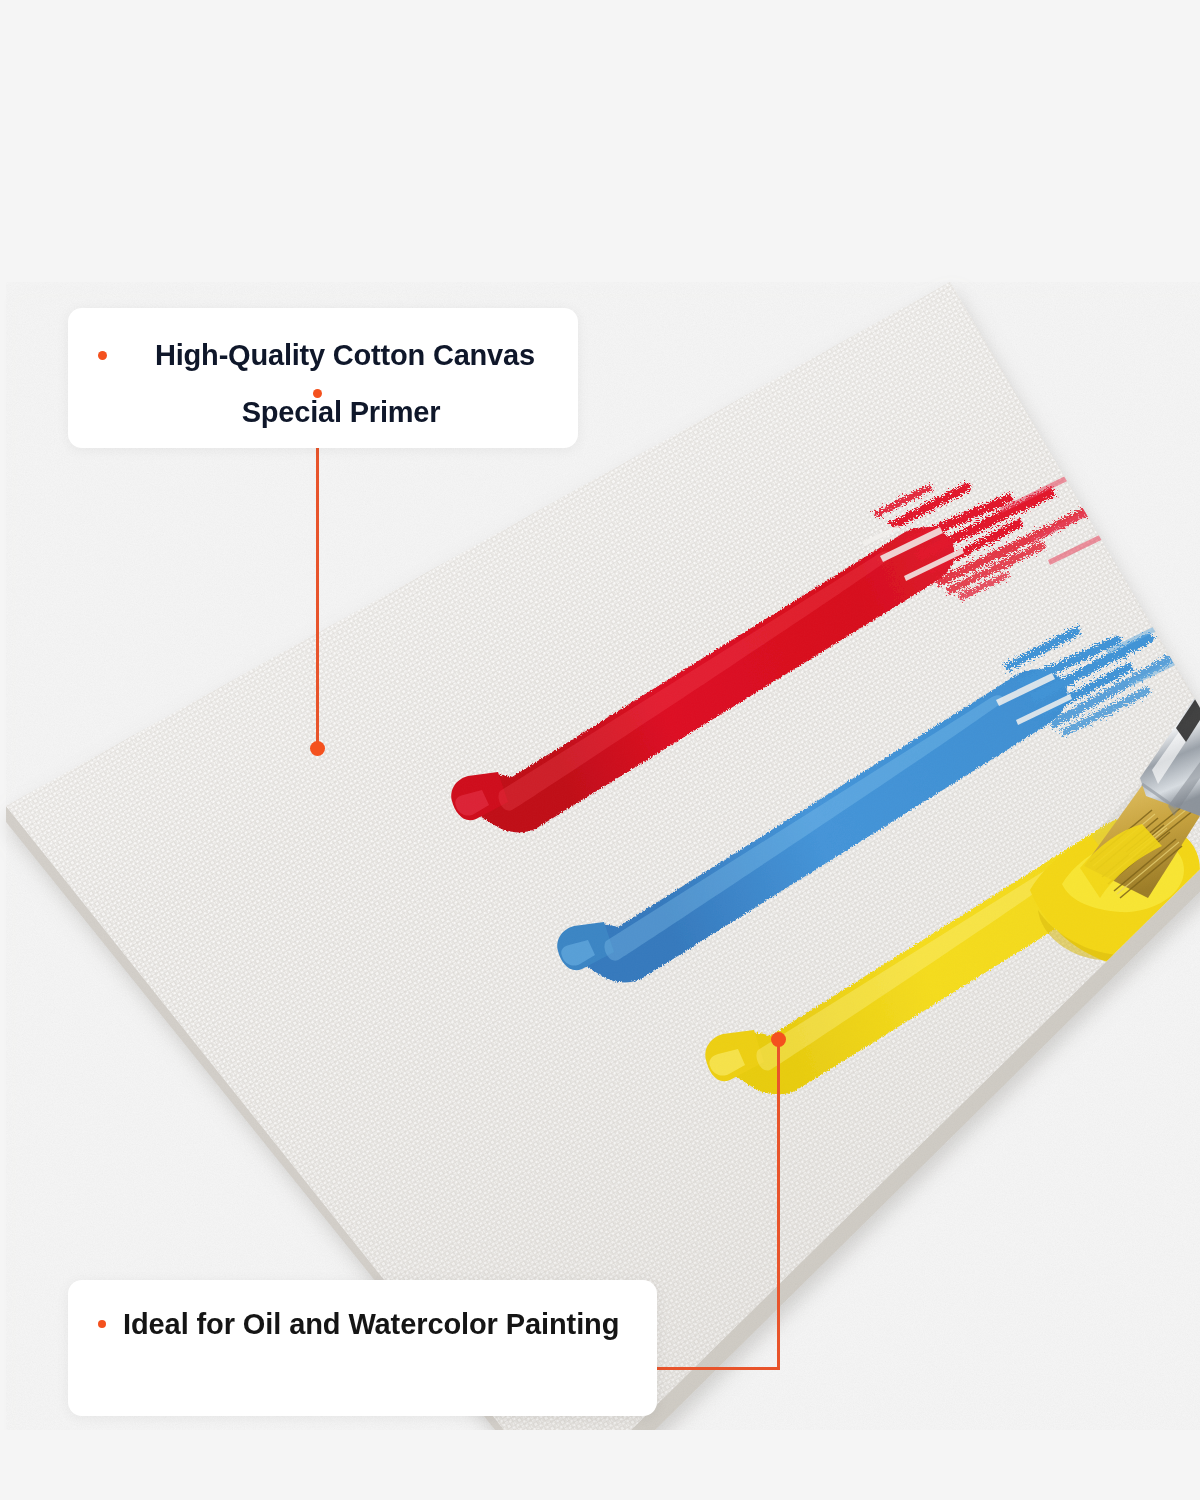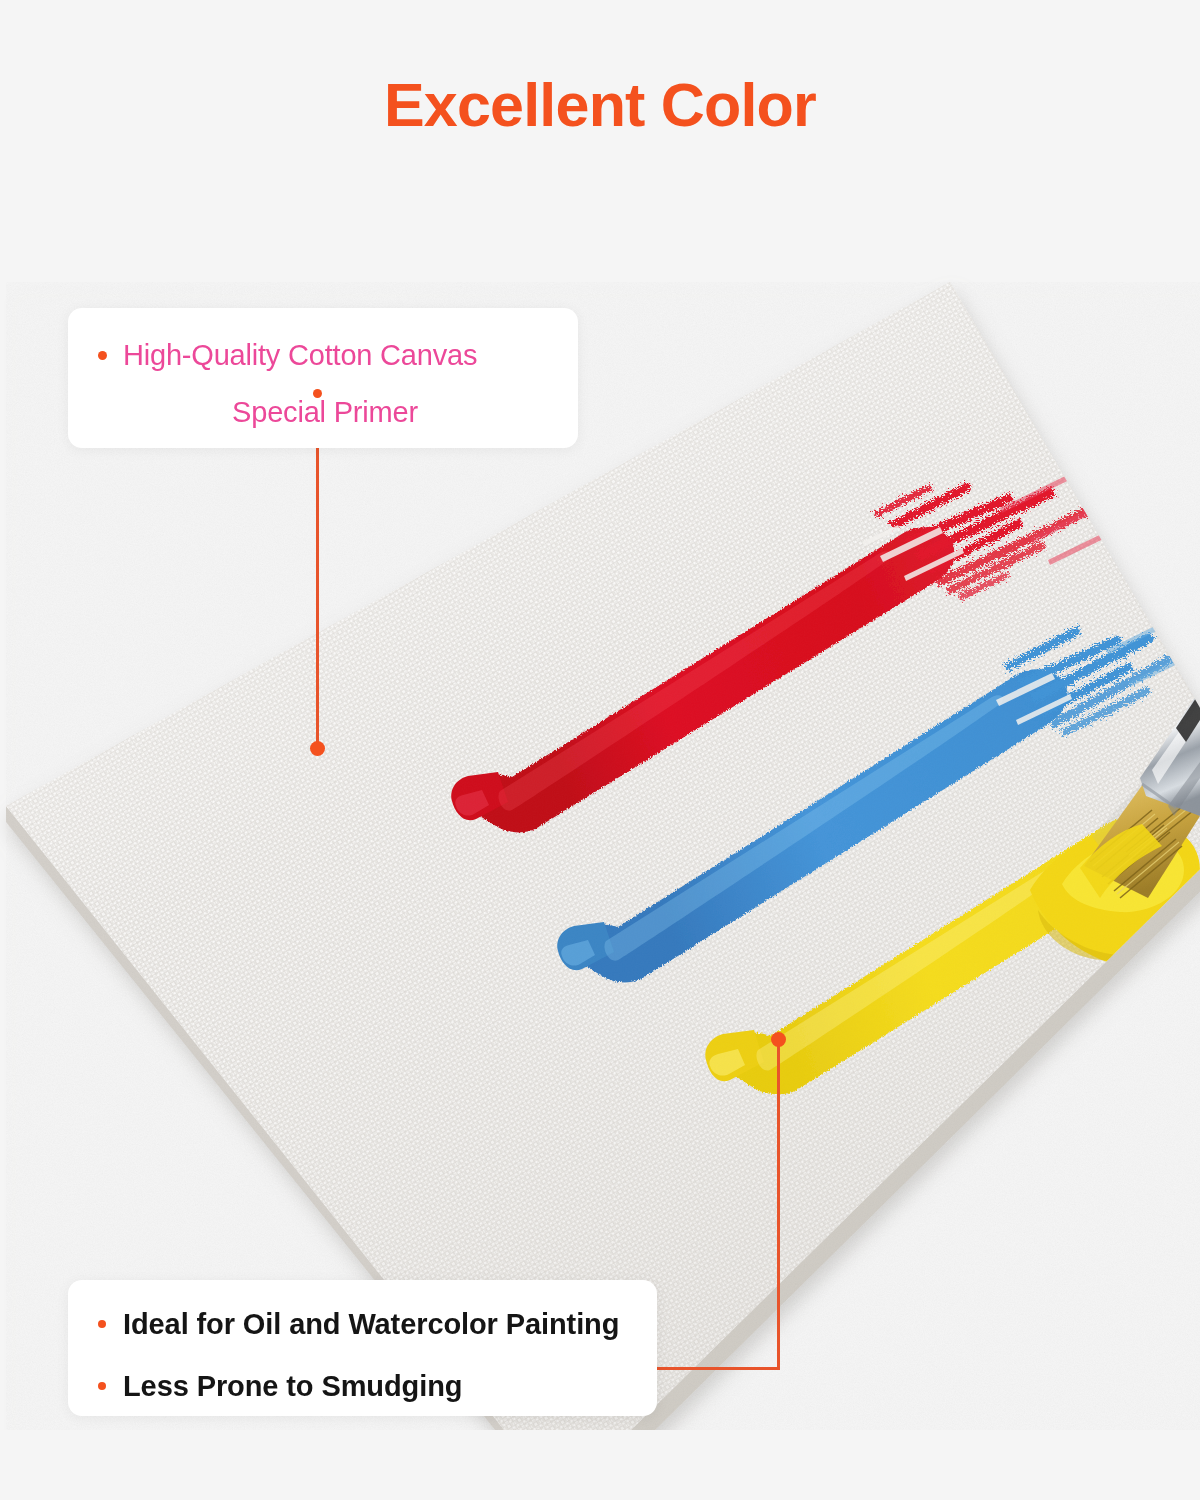--- a/index.html
+++ b/index.html
@@ -92,23 +92,24 @@
     width: 8px;
     height: 8px;
     margin-right: 17px;
   }
   .bullet-text {
     font-size: 29px;
     line-height: 1;
     white-space: nowrap;
   }
   #card-top .bullet-text {
-    font-weight: 400;
-    color: #ec4899;
+    font-weight: 700;
+    color: #0f172a;
     letter-spacing: -0.2px;
+    margin-left: 32px;
   }
   #card-bottom .bullet-text {
     font-weight: 700;
     color: #151515;
     font-size: 29px;
     letter-spacing: -0.1px;
   }
 
   
   .leader { position: absolute; background: #e8542b; }
@@ -146,21 +147,20 @@
     border-radius: 50%;
     background: #f4511e;
   }
 </style>
 </head>
 <body>
 
 <div id="stage">
 
   <div class="title">
-    <span class="ln">Excellent Color</span>
   </div>
 
   <svg id="photo" viewBox="0 0 1200 1180" preserveAspectRatio="none">
     <defs>
 
       <pattern id="weave" width="6" height="6" patternUnits="userSpaceOnUse" patternTransform="rotate(-31)">
         <rect width="6" height="6" fill="#f3f2f0"></rect>
         <rect width="6" height="3" fill="#ebe9e6"></rect>
         <rect y="3" width="3" height="3" fill="#e6e4e0"></rect>
         <rect x="3" y="3" width="3" height="3" fill="#f7f6f4"></rect>
@@ -379,19 +379,15 @@
       <span class="dot"></span>
       <span class="bullet-text">Special Primer</span>
     </div>
   </div>
 
   <div class="card" id="card-bottom">
     <div class="bullet-row">
       <span class="dot"></span>
       <span class="bullet-text">Ideal for Oil and Watercolor Painting</span>
     </div>
-    <div class="bullet-row">
-      <span class="dot"></span>
-      <span class="bullet-text">Less Prone to Smudging</span>
-    </div>
   </div>
 
 </div>
 
 </body></html>

